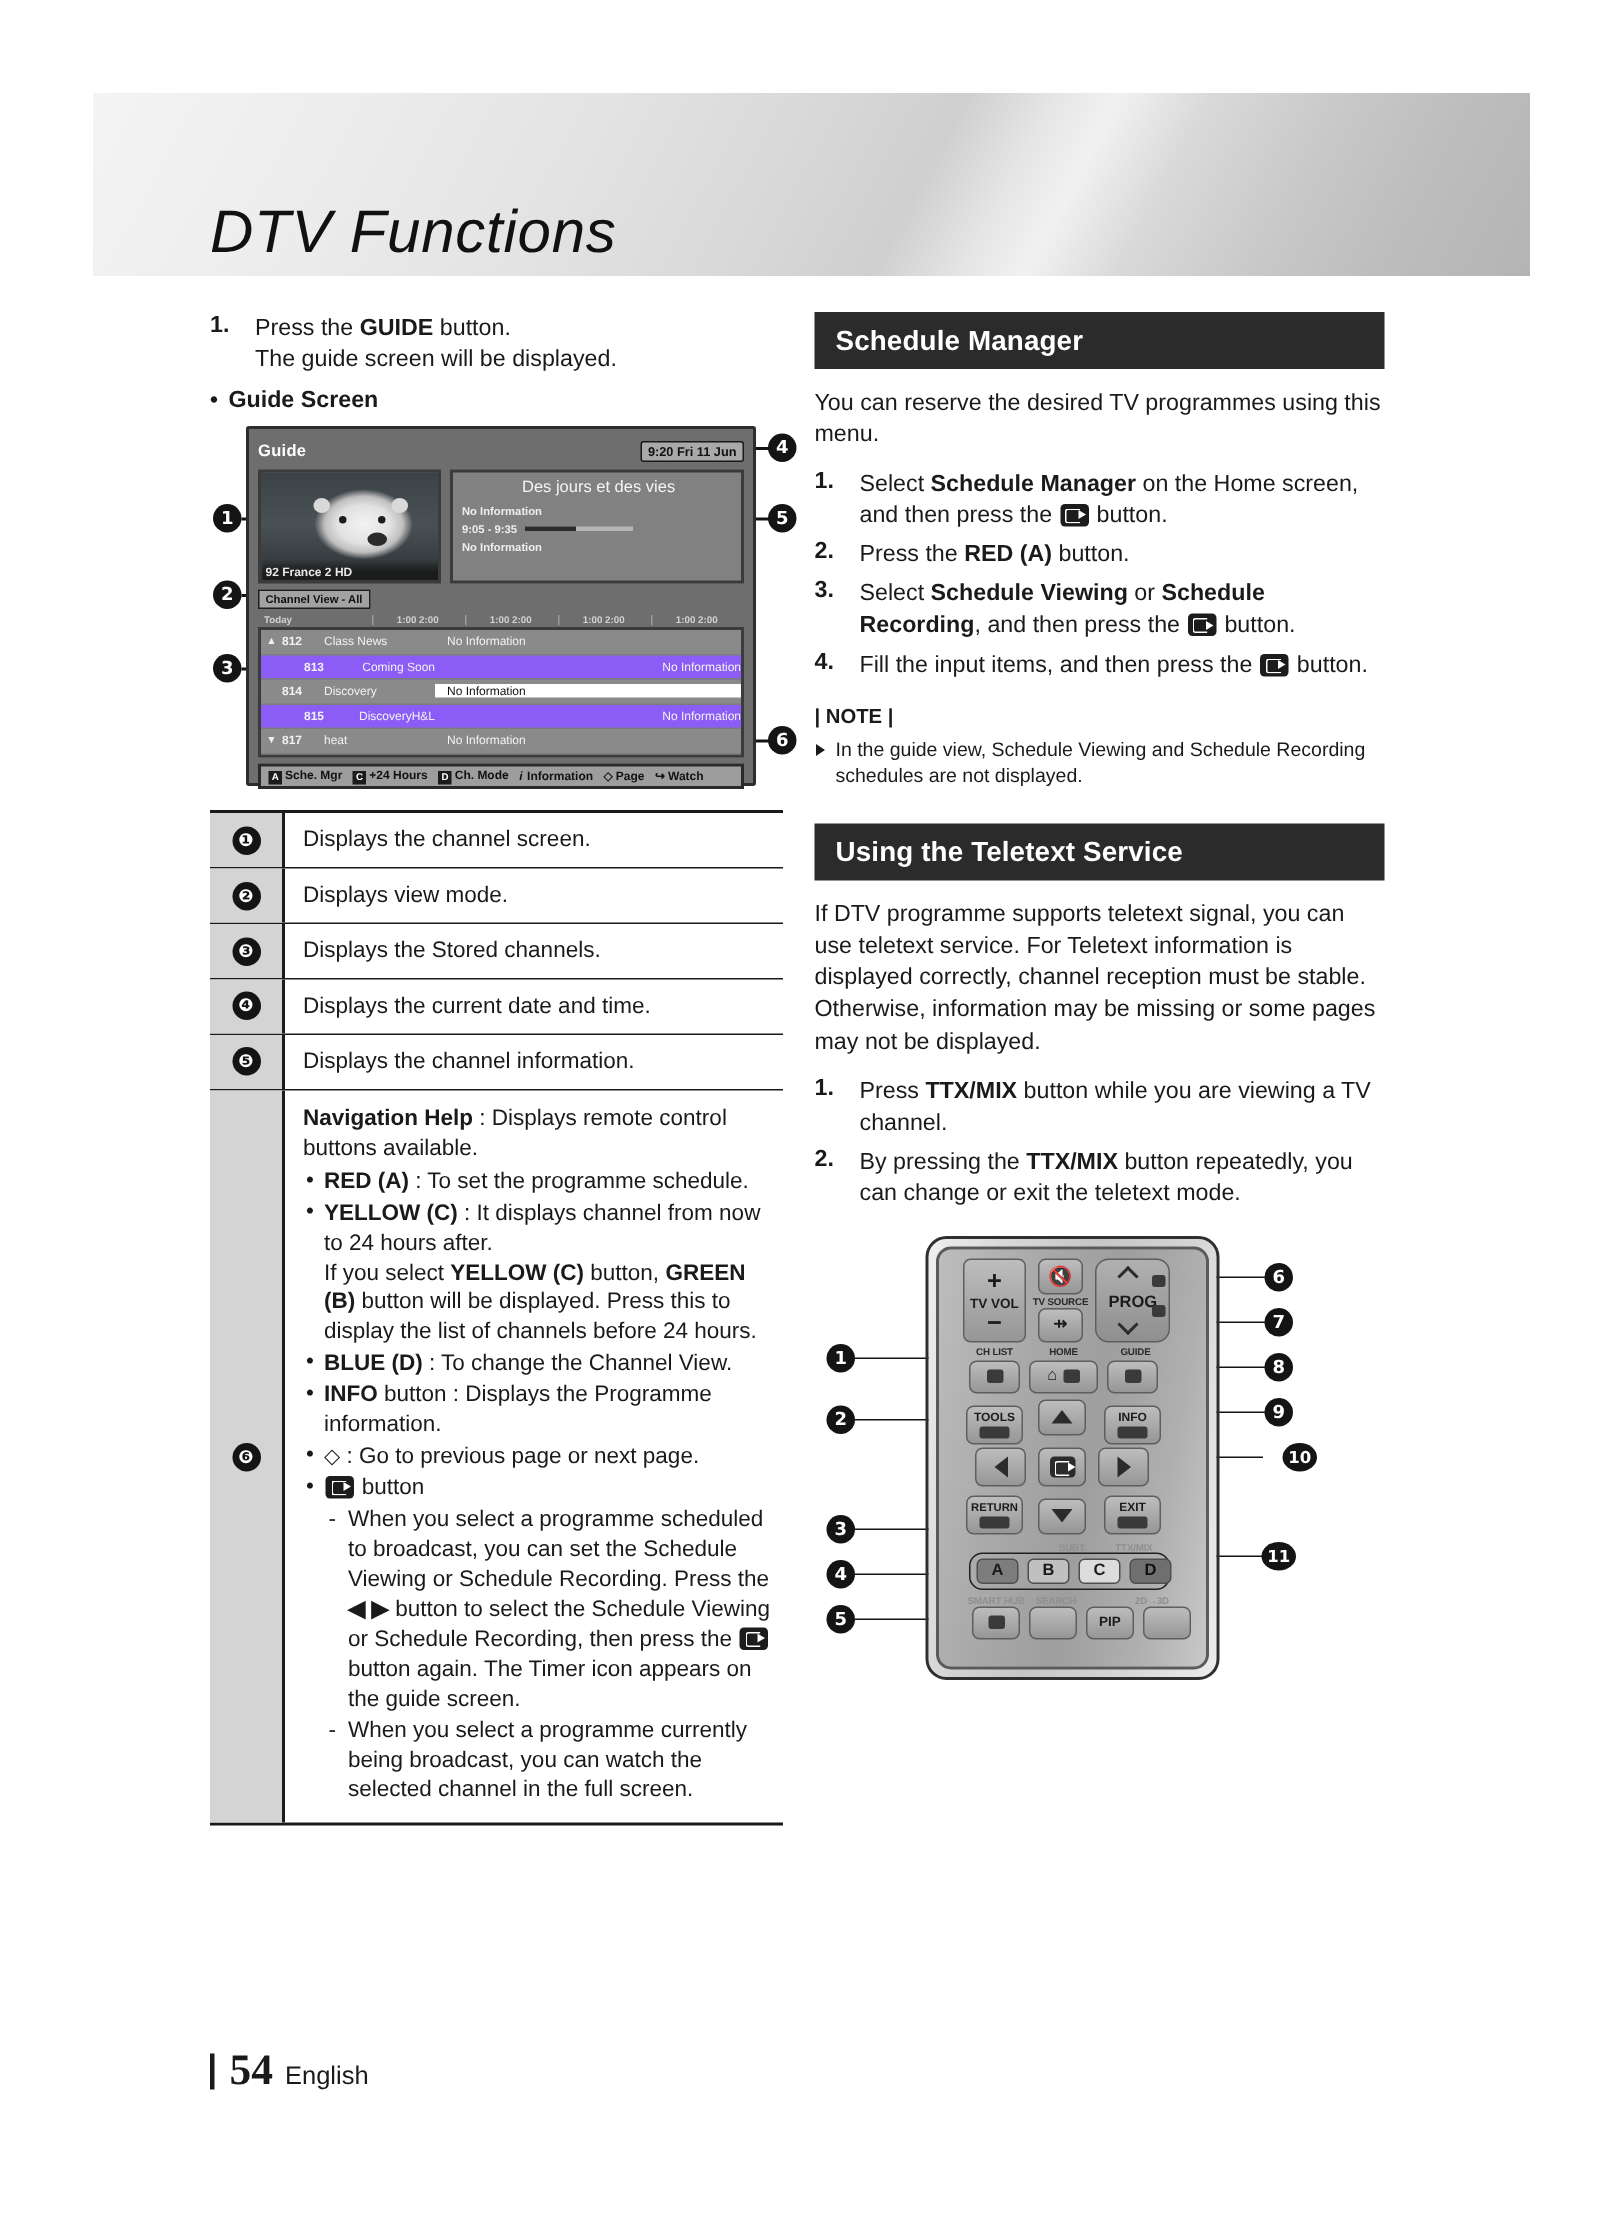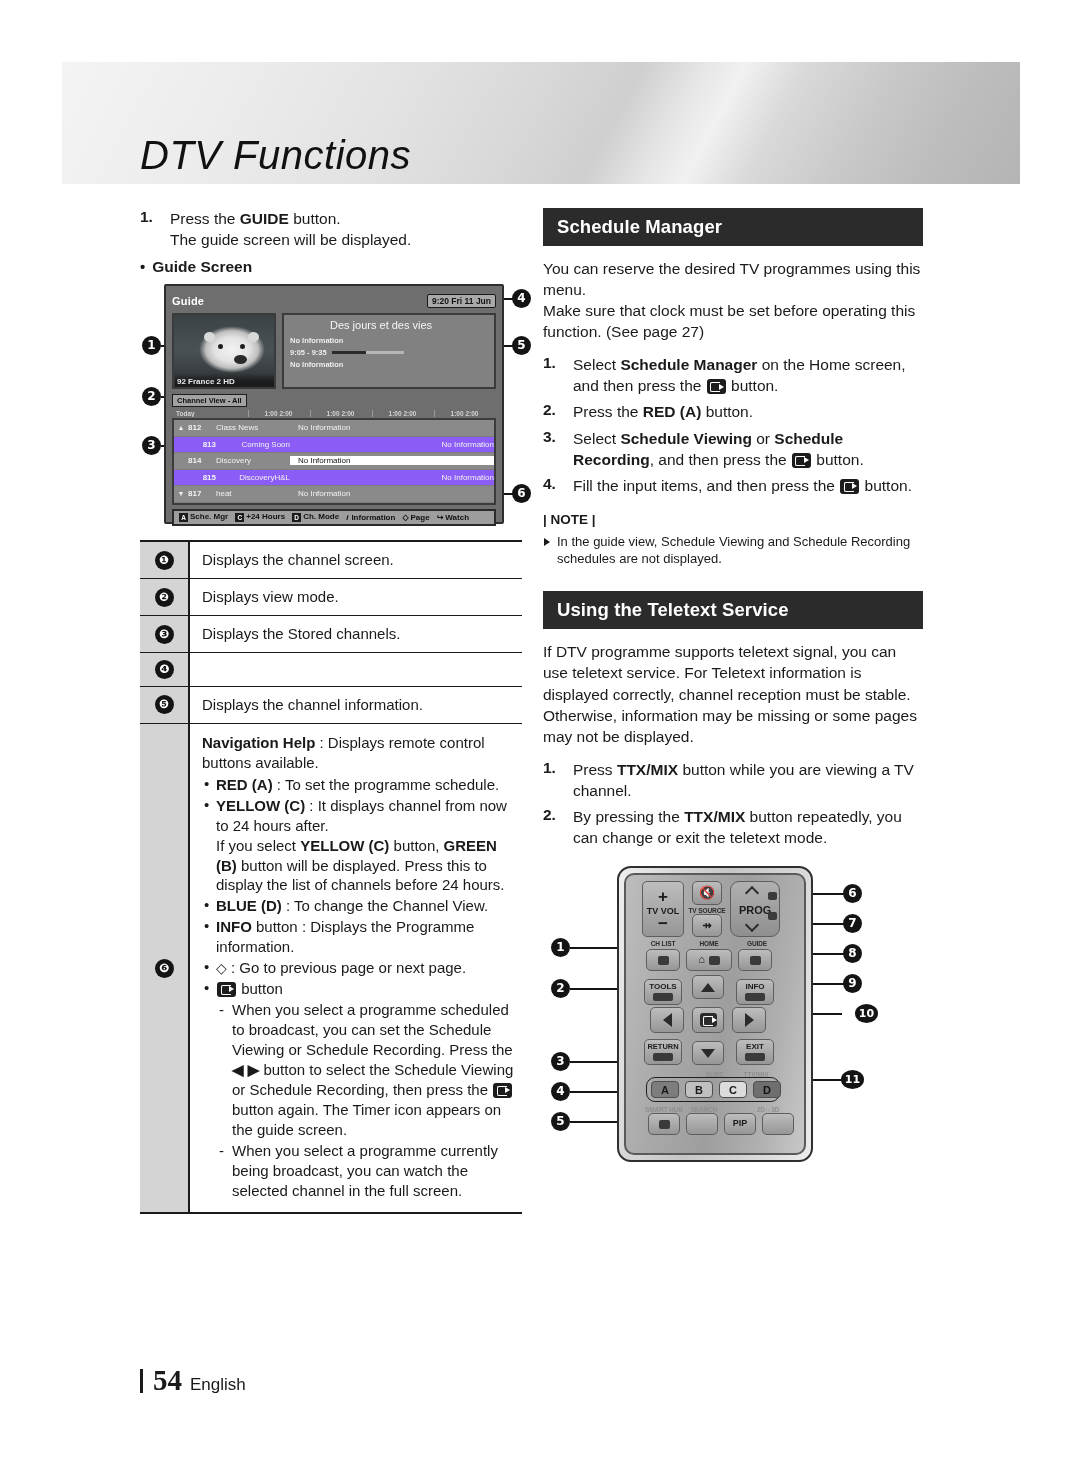--- a/index.html
+++ b/index.html
@@ -71,21 +71,21 @@
     padding: 6px; border-radius: 2px;
   }
   .g-topbar { display: flex; justify-content: space-between; align-items: center; height: 18px; }
   .g-title { color: #fff; font-size: 11px; font-weight: bold; letter-spacing: .2px; }
   .g-clock {
     background: #a9a9a9; border: 1.5px solid #191919; color: #111;
     font-size: 8.5px; font-weight: bold; padding: 1px 4px; border-radius: 2px;
   }
   .g-row1 { display: flex; gap: 6px; margin-top: 3px; }
   .g-thumb {
-    width: 104px; height: 76px; border: 2px solid #3b3b3b; position: relative;
+    width: 122px; height: 76px; border: 2px solid #3b3b3b; position: relative;
     background:
       radial-gradient(ellipse 42px 30px at 58% 48%, #f2f2f2 0%, #e2e2e2 42%, #bfbfbf 62%, rgba(120,120,120,0) 78%),
       linear-gradient(180deg, #3c4347 0%, #4a5155 48%, #2c3134 100%);
     overflow: hidden;
   }
   .g-thumb .nose {
     position: absolute; left: 60%; top: 55%; width: 13px; height: 9px;
     background: #2a2a2a; border-radius: 50%;
   }
   .g-thumb .eye {
@@ -400,20 +400,21 @@
       <div class="drow">
         <div class="dnum">
             <span class="cal">❸</span>
           </div>
         <div class="dtxt">Displays the Stored channels.</div>
       </div>
       <div class="drow">
         <div class="dnum">
             <span class="cal">❹</span>
           </div>
+        <div class="dtxt">Displays the current date and time.</div>
       </div>
       <div class="drow">
         <div class="dnum">
             <span class="cal">❺</span>
           </div>
         <div class="dtxt">Displays the channel information.</div>
       </div>
 
       <div class="drow">
         <div class="dnum">
@@ -441,21 +442,20 @@
         </div>
       </div>
     </div>
   </div>
 
   <div class="col-right">
 
     <div class="sect">Schedule Manager</div>
     <div class="para">
       <span>You can reserve the desired TV programmes using this menu.</span><br>
-      <span>Make sure that clock must be set before operating this function. (See page 27)</span>
     </div>
 
     <div class="step">
       <div class="step-num">1.</div>
       <div class="step-body"><span>Select </span><span class="b">Schedule Manager</span><span> on the Home screen, and then press the </span><span class="ic-enter"></span><span> button.</span></div>
     </div>
 
     <div class="step">
       <div class="step-num">2.</div>
       <div class="step-body"><span>Press the </span><span class="b">RED (A)</span><span> button.</span></div>

